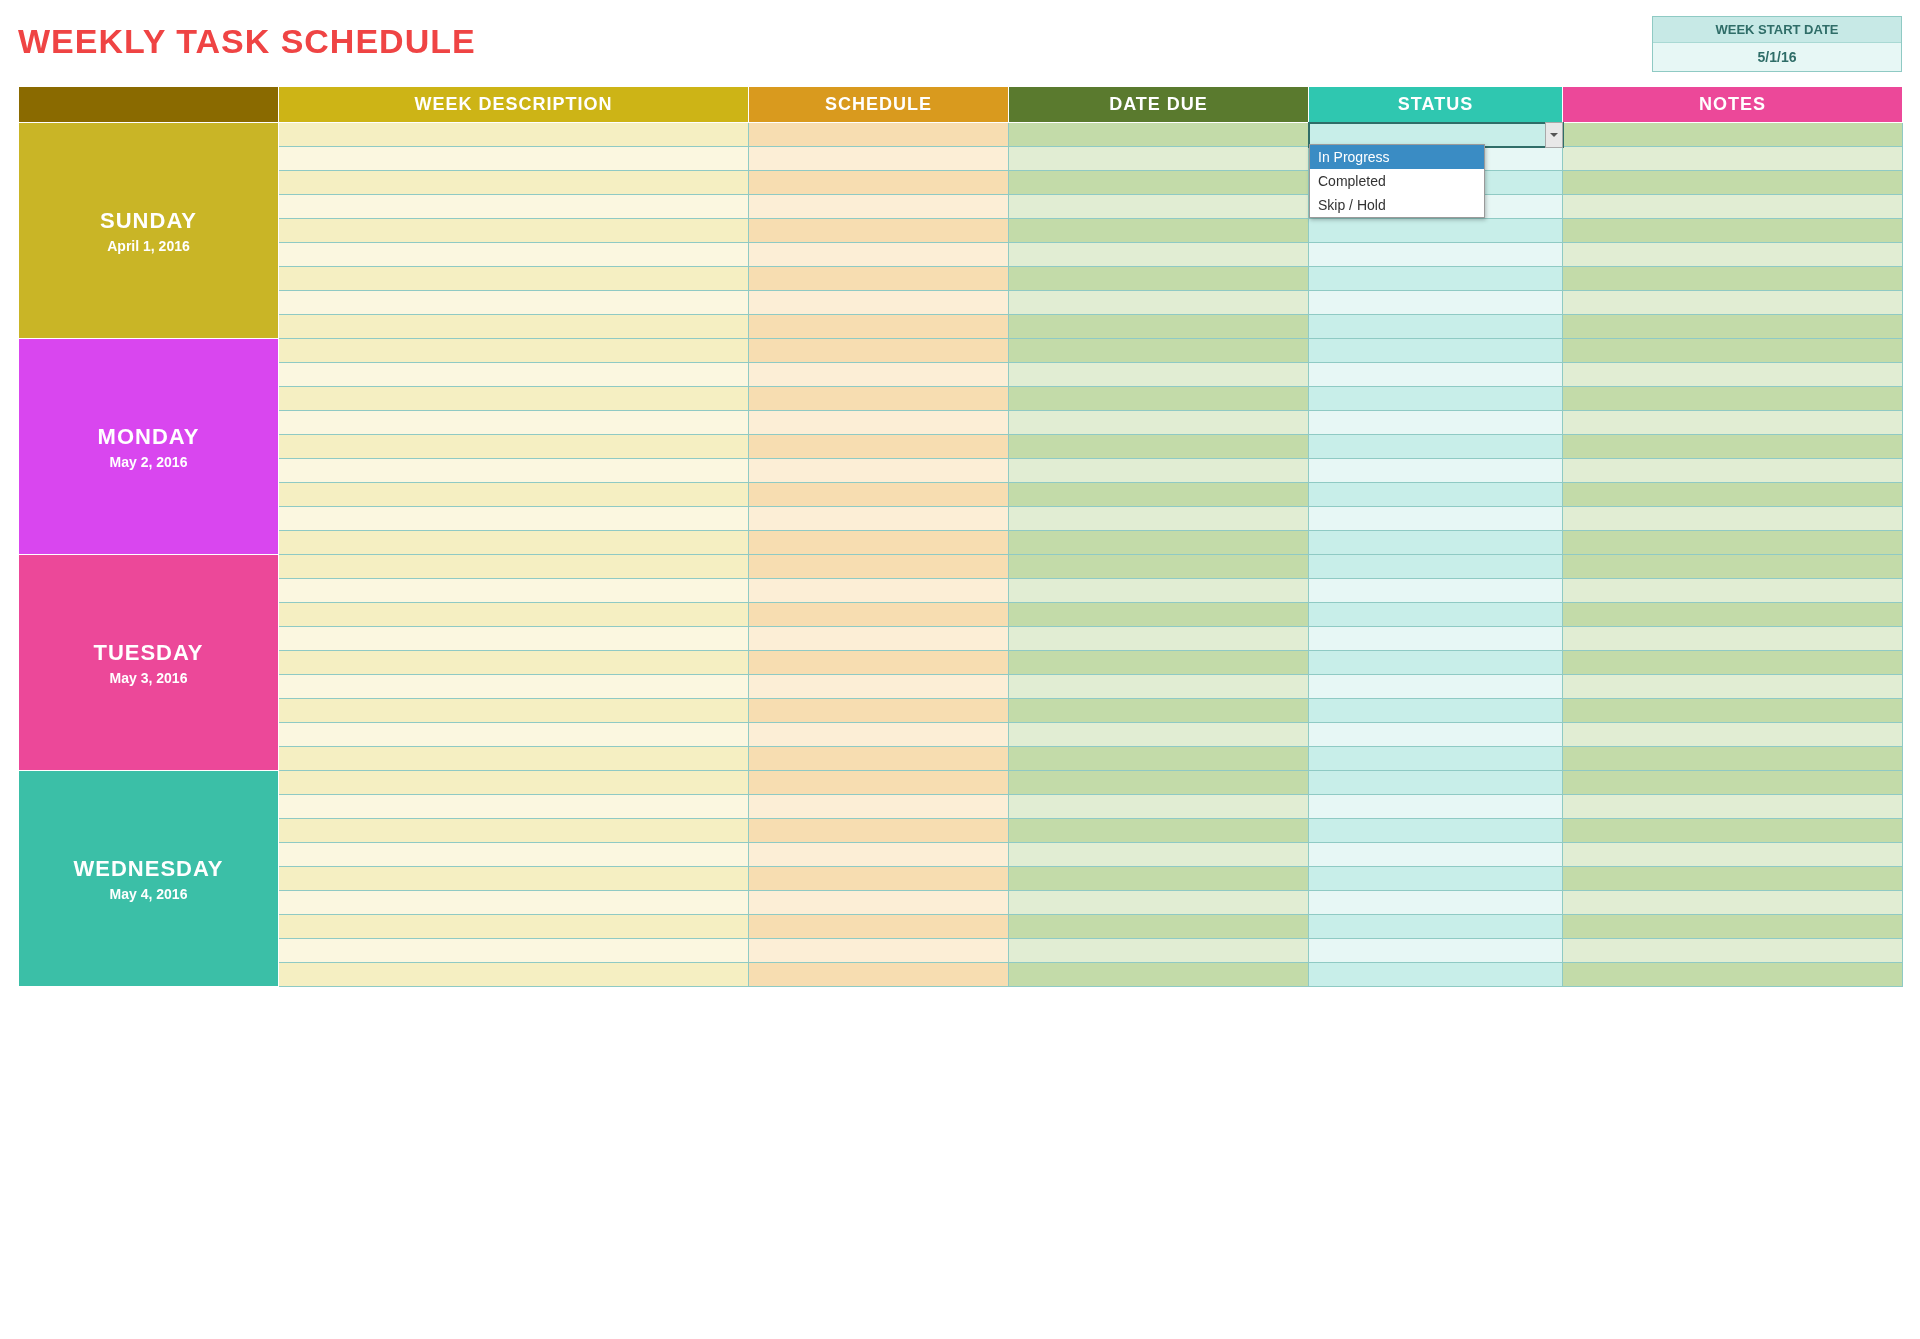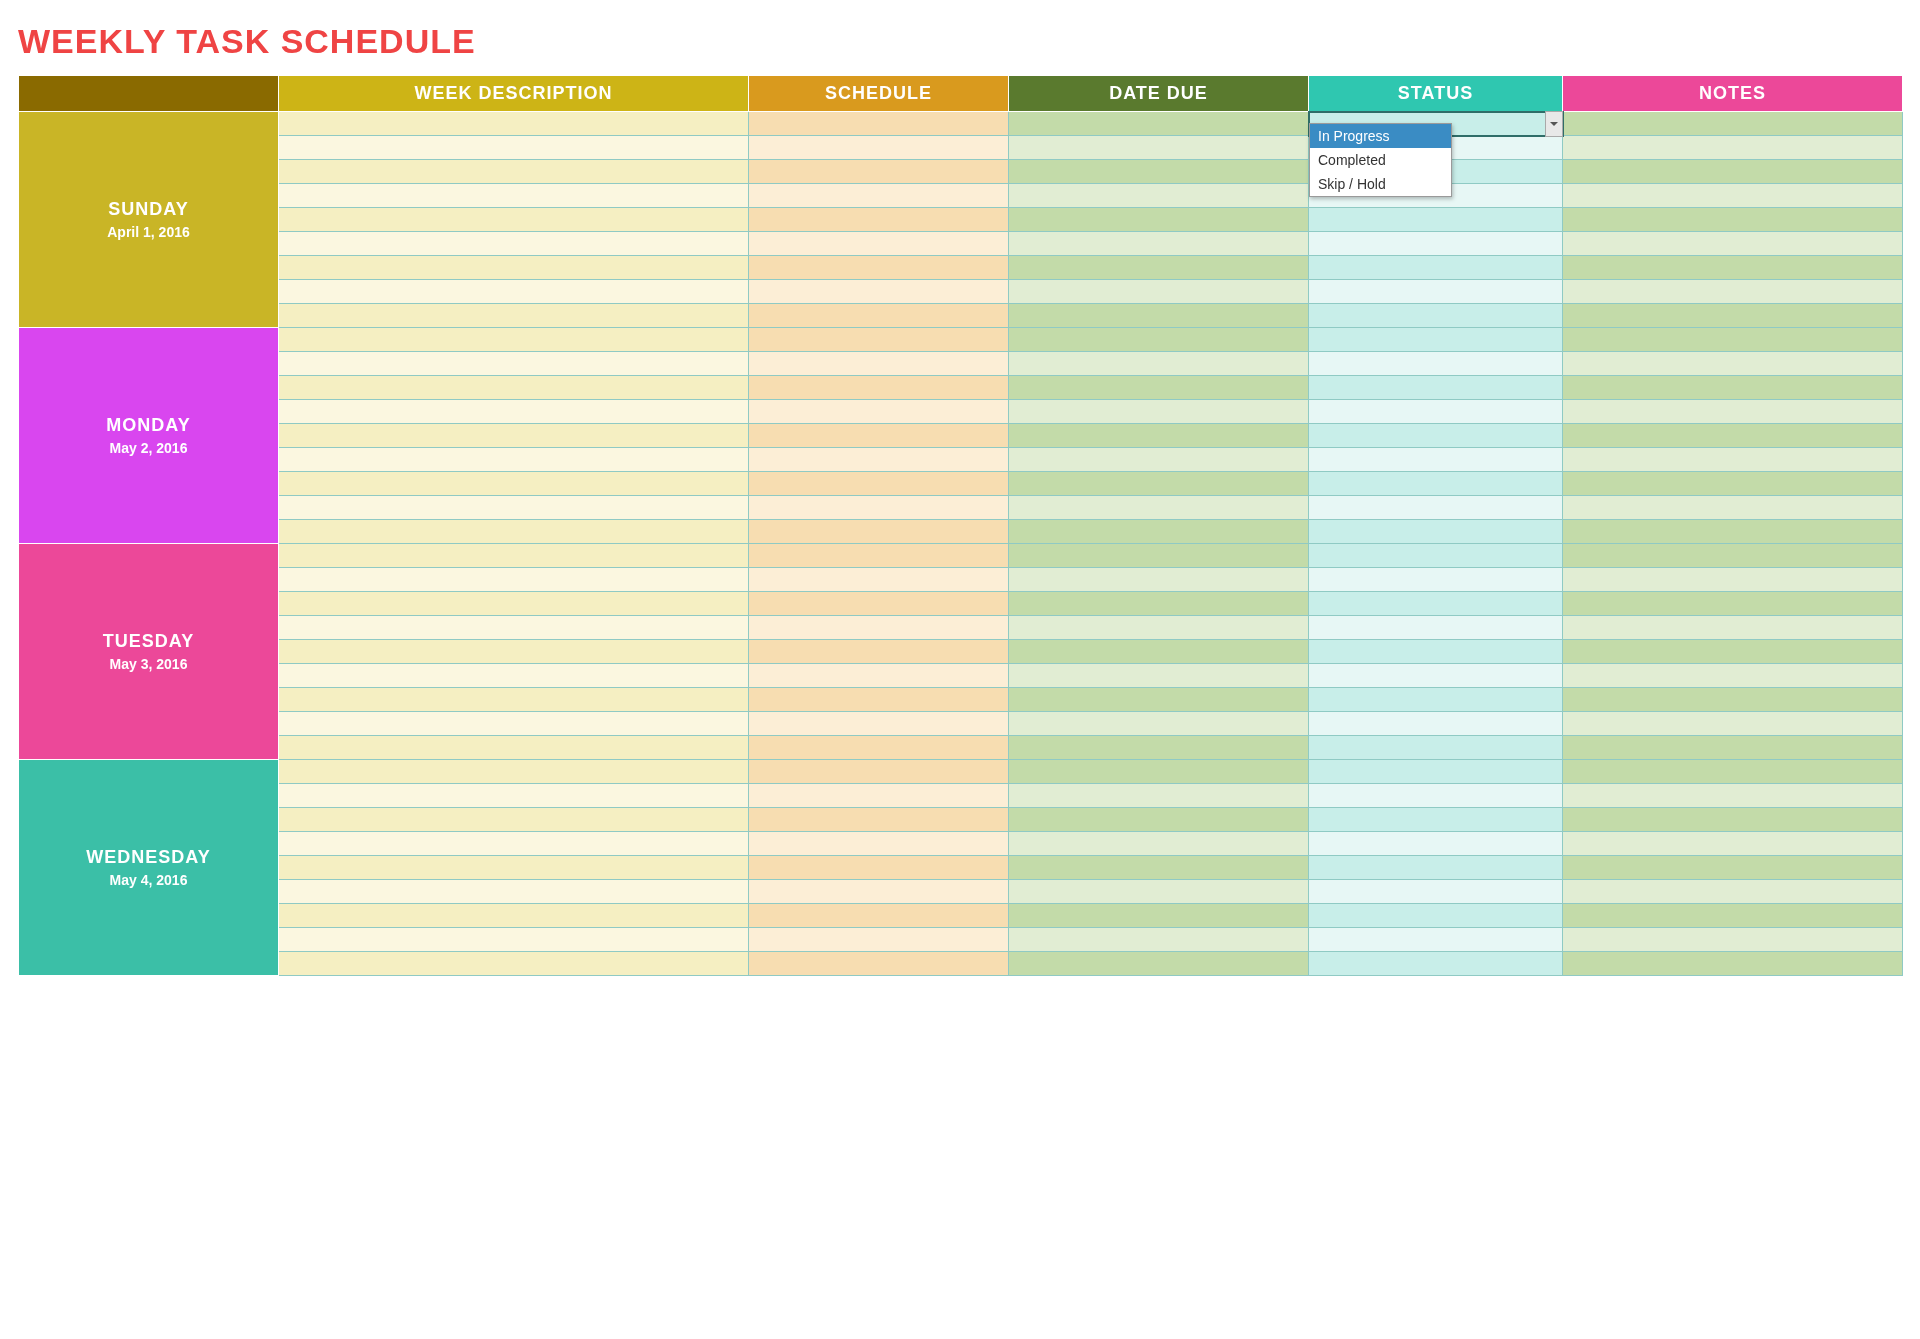--- a/index.html
+++ b/index.html
@@ -86,21 +86,21 @@
 
   
   th.daycell {
     color: #fff;
     text-align: center;
     vertical-align: middle;
     font-weight: 800;
     font-family: "Trebuchet MS", Arial, sans-serif;
     border: 1px solid #ffffff;
   }
-  th.daycell .dname { font-size: 18px; letter-spacing: 1px; display:block; }
+  th.daycell .dname { font-size: 22px; letter-spacing: 1px; display:block; }
   th.daycell .ddate { font-size: 14px; font-weight: 600; display:block; margin-top:4px; }
 
   
   tbody tr.even td.ct-task     { background:#f5efc2; }
   tbody tr.odd  td.ct-task     { background:#fbf7e0; }
   tbody tr.even td.ct-category { background:#f7ddb1; }
   tbody tr.odd  td.ct-category { background:#fceed6; }
   tbody tr.even td.ct-due      { background:#c3dba9; }
   tbody tr.odd  td.ct-due      { background:#e1edd3; }
   tbody tr.even td.ct-status   { background:#c8eee9; }
@@ -128,22 +128,22 @@
     height: 26px;
     background: #e8e8e8;
     border: 1px solid #a9a9a9;
     display: flex;
     align-items: center;
     justify-content: center;
   }
   .dropdown-btn svg { width:10px; height:10px; }
   .dropdown-list {
     position: absolute;
-    left: 0; top: 11px;
-    width: 143px;
+    left: 0; top: 21px;
+    width: 176px;
     background:#fff;
     border:1px solid #9a9a9a;
     box-shadow: 1px 2px 4px rgba(0,0,0,.25);
     z-index: 10;
   }
   .dropdown-list .opt {
     padding: 4px 8px;
     font-size: 14px;
     color:#333;
   }
@@ -151,20 +151,24 @@
     background:#3a8cc4;
     color:#fff;
   }
 </style>
 </head>
 <body>
 
 <div class="wrap">
   <div class="topbar">
     <div class="title">WEEKLY TASK SCHEDULE</div>
+    <div class="weekstart">
+      <div class="lbl">WEEK START DATE</div>
+      <div class="val">5/1/16</div>
+    </div>
   </div>
 
   <table class="schedule">
     <colgroup>
       <col class="c-day">
         <col class="c-task">
         <col class="c-category">
         <col class="c-due">
         <col class="c-status">
         <col class="c-notes">

